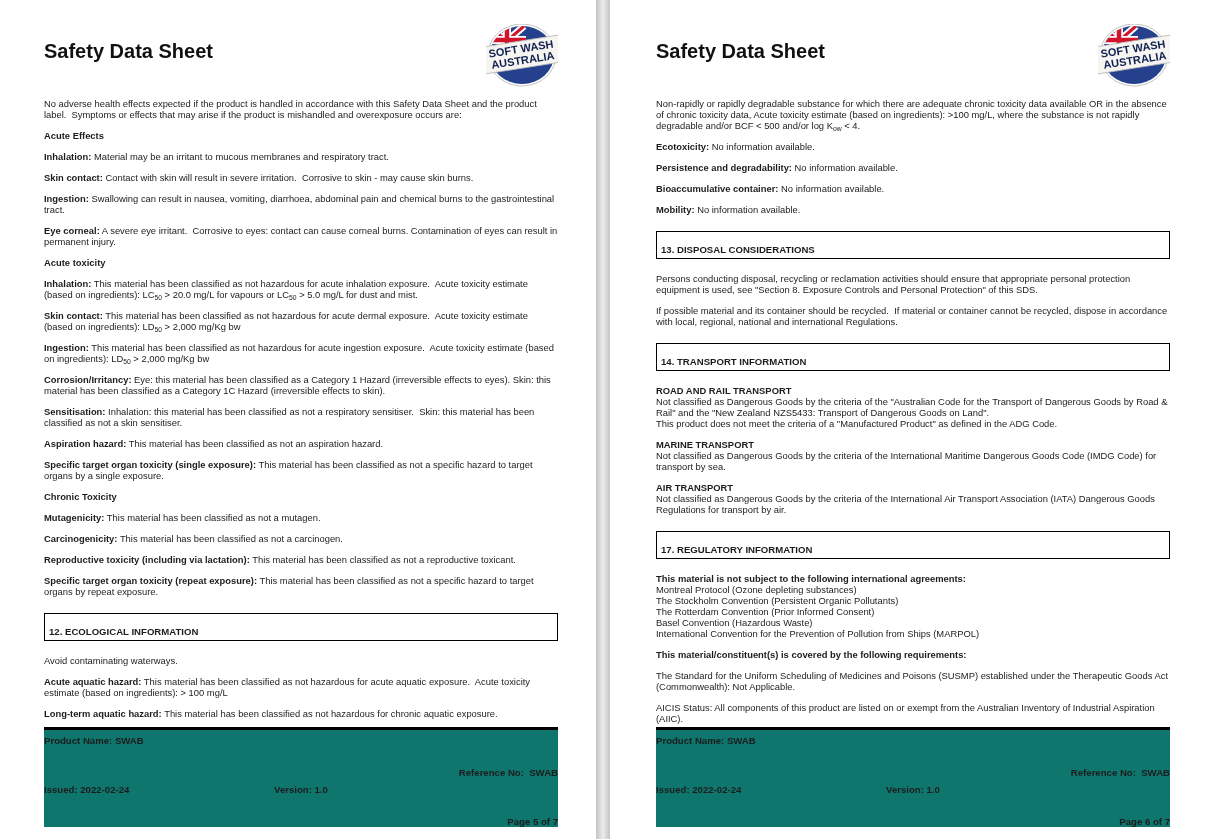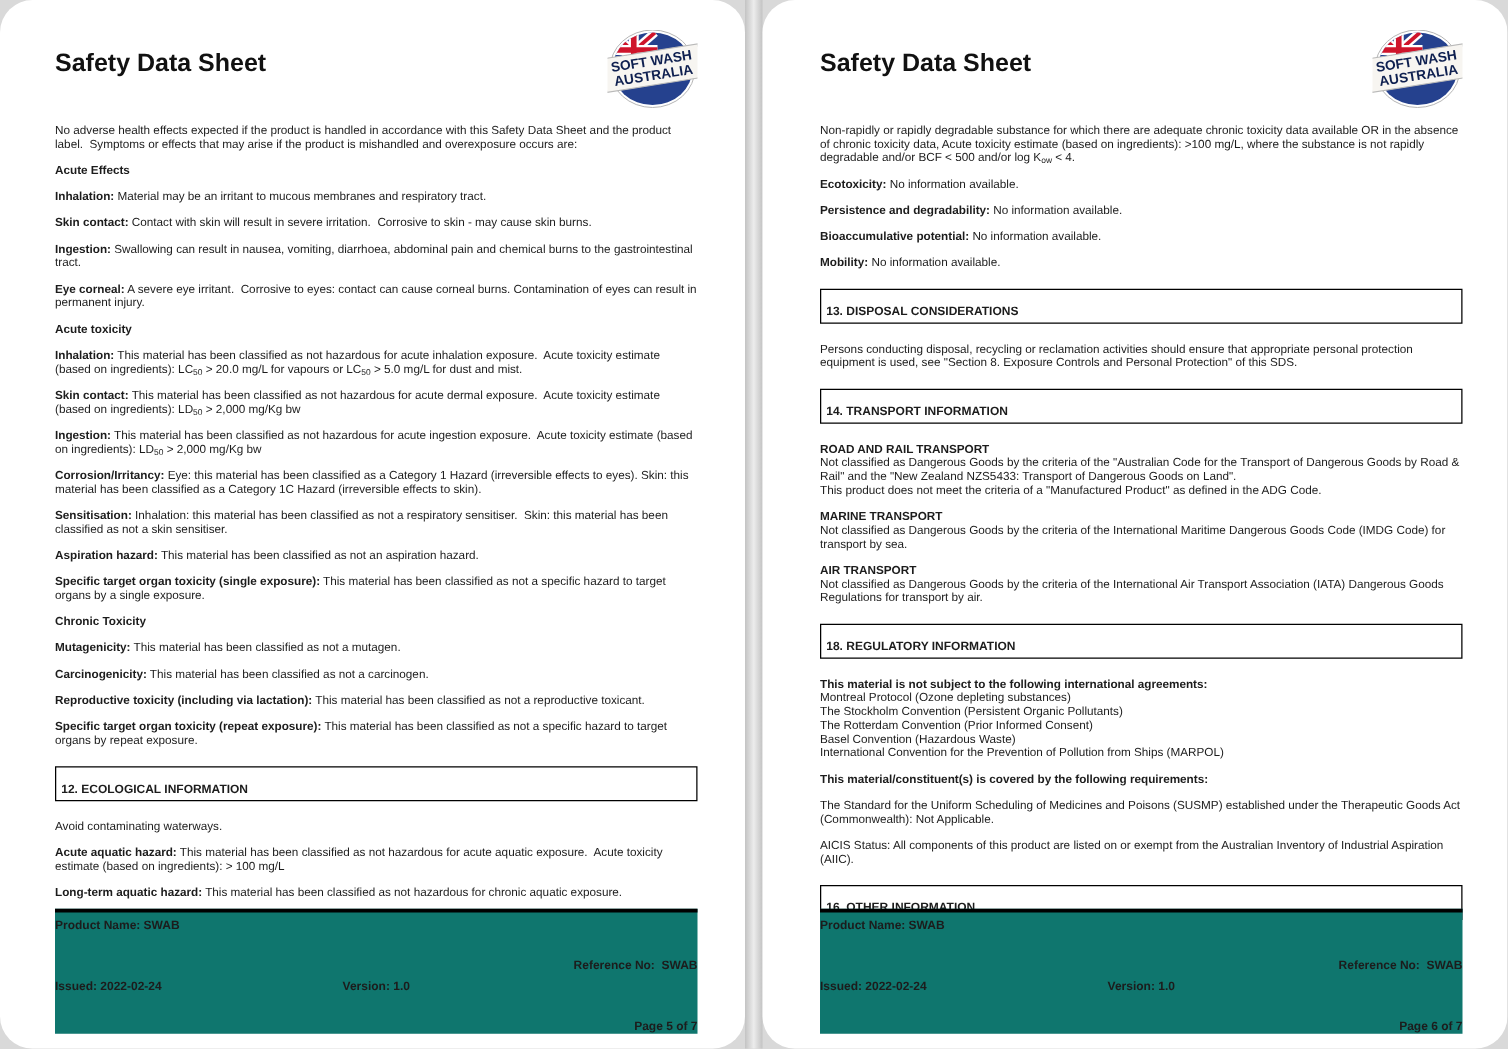--- a/index.html
+++ b/index.html
@@ -11,21 +11,20 @@
     color: #1c1c1c;
     display: flex;
     overflow: hidden;
   }
   .page {
     width: 596px; height: 839px;
     background: #ffffff;
     position: relative;
     overflow: hidden;
     flex: none;
-    border-radius: 26px;
   }
   .page-left  { padding: 0 38px 0 44px; }
   .page-right { padding: 0 36px 0 46px; }
   .gutter {
     width: 14px; height: 839px; flex: none;
     background: linear-gradient(to right, #c3c3c3, #ececec 50%, #c3c3c3);
   }
   .page-head {
     display: flex; justify-content: space-between; align-items: flex-start;
     padding-top: 24px; margin-bottom: 10px;
@@ -156,29 +155,30 @@
         <rect x="-3" y="17" width="78" height="27" fill="#f7f5f1" stroke="#b9b9b9" stroke-width="0.8"></rect>
         <text x="36" y="28.5" text-anchor="middle" font-size="11" font-weight="bold" fill="#0f2050">SOFT WASH</text>
         <text x="36" y="40" text-anchor="middle" font-size="11" font-weight="bold" fill="#0f2050">AUSTRALIA</text>
       </g>
     </svg>
   </div>
   <div class="content">
       <div class="block">Non-rapidly or rapidly degradable substance for which there are adequate chronic toxicity data available OR in the absence of chronic toxicity data, Acute toxicity estimate (based on ingredients): &gt;100 mg/L, where the substance is not rapidly degradable and/or BCF &lt; 500 and/or log K<sub>ow</sub> &lt; 4.</div>
       <div class="block"><span class="bold">Ecotoxicity:</span> No information available.</div>
       <div class="block"><span class="bold">Persistence and degradability:</span> No information available.</div>
-      <div class="block"><span class="bold">Bioaccumulative potential:</span> No information available.</div>
+      <div class="block"><span class="bold">Bioaccumulative container:</span> No information available.</div>
       <div class="block"><span class="bold">Mobility:</span> No information available.</div>
       <div class="secbox">13. DISPOSAL CONSIDERATIONS</div>
       <div class="block">Persons conducting disposal, recycling or reclamation activities should ensure that appropriate personal protection equipment is used, see "Section 8. Exposure Controls and Personal Protection" of this SDS.</div>
+      <div class="block">If possible material and its container should be recycled.  If material or container cannot be recycled, dispose in accordance with local, regional, national and international Regulations.</div>
       <div class="secbox">14. TRANSPORT INFORMATION</div>
       <div class="block"><span class="bold">ROAD AND RAIL TRANSPORT</span><br>Not classified as Dangerous Goods by the criteria of the "Australian Code for the Transport of Dangerous Goods by Road &amp; Rail" and the "New Zealand NZS5433: Transport of Dangerous Goods on Land".<br>This product does not meet the criteria of a "Manufactured Product" as defined in the ADG Code.</div>
       <div class="block"><span class="bold">MARINE TRANSPORT</span><br>Not classified as Dangerous Goods by the criteria of the International Maritime Dangerous Goods Code (IMDG Code) for transport by sea.</div>
       <div class="block"><span class="bold">AIR TRANSPORT</span><br>Not classified as Dangerous Goods by the criteria of the International Air Transport Association (IATA) Dangerous Goods Regulations for transport by air.</div>
-      <div class="secbox">18. REGULATORY INFORMATION</div>
+      <div class="secbox">17. REGULATORY INFORMATION</div>
       <div class="block"><span class="bold">This material is not subject to the following international agreements:</span><br>Montreal Protocol (Ozone depleting substances)<br>The Stockholm Convention (Persistent Organic Pollutants)<br>The Rotterdam Convention (Prior Informed Consent)<br>Basel Convention (Hazardous Waste)<br>International Convention for the Prevention of Pollution from Ships (MARPOL)</div>
       <div class="block bold">This material/constituent(s) is covered by the following requirements:</div>
       <div class="block">The Standard for the Uniform Scheduling of Medicines and Poisons (SUSMP) established under the Therapeutic Goods Act (Commonwealth): Not Applicable.</div>
       <div class="block">AICIS Status: All components of this product are listed on or exempt from the Australian Inventory of Industrial Aspiration (AIIC).</div>
       <div class="secbox">16. OTHER INFORMATION</div>
     </div>
   <div class="footer">
     <div class="footer-row">
       <span class="fcell">Product Name: SWAB</span>
       <span class="fcell right">Reference No:  SWAB</span>

